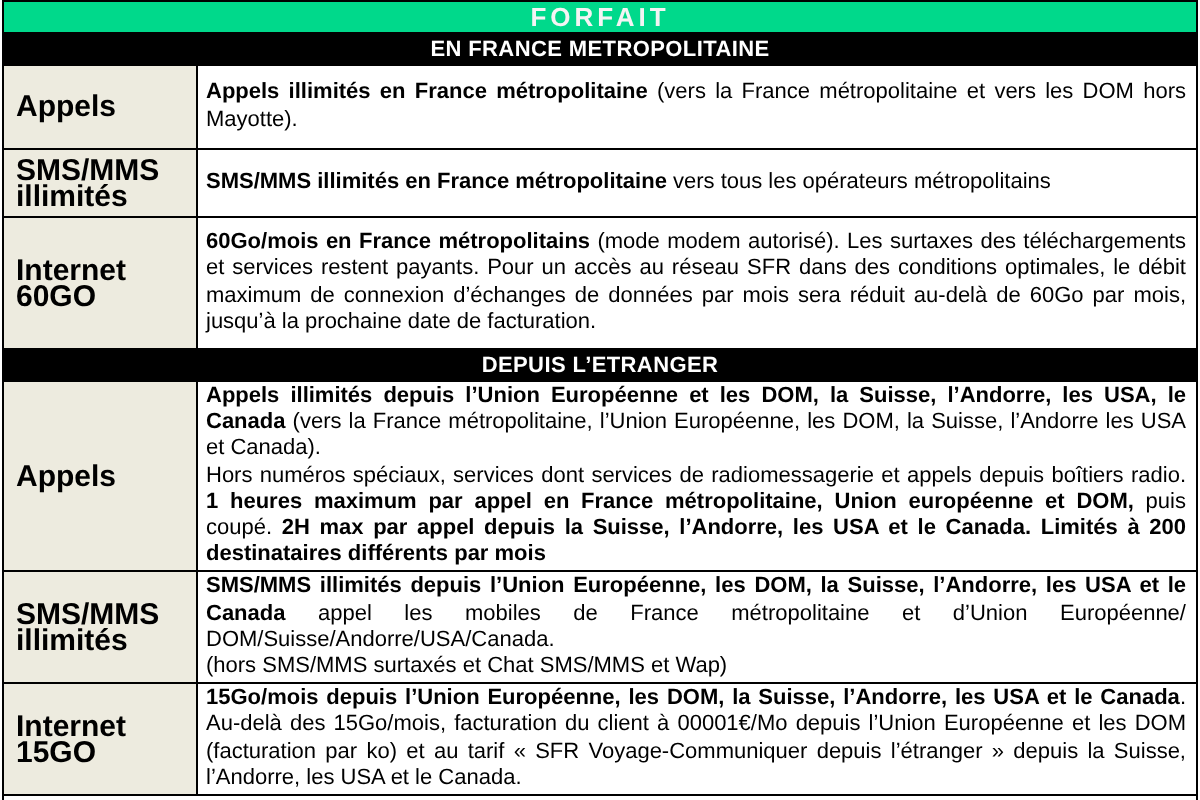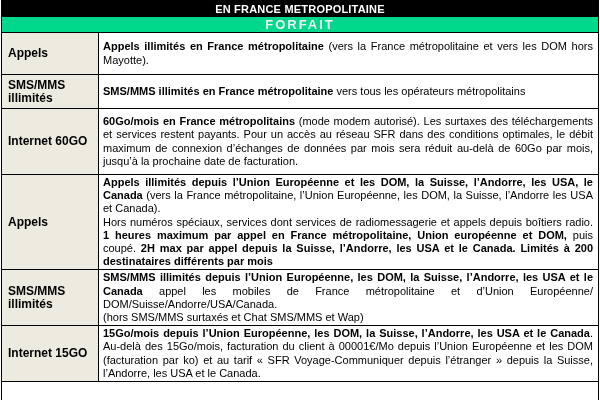--- a/index.html
+++ b/index.html
@@ -44,21 +44,21 @@
     font-weight: bold;
     font-size: 11px;
     text-align: center;
     height: 13px;
     padding: 1px 0;
     letter-spacing: 0.2px;
   }
   td.label {
     background: var(--label-bg);
     font-weight: bold;
-    font-size: 12px;
+    font-size: 15px;
     color: #000;
     padding: 2px 2px 2px 6px;
     vertical-align: middle;
     line-height: 13px;
   }
   td.content {
     background: #fff;
     font-size: 11px;
     color: #000;
     line-height: 13.2px;
@@ -75,42 +75,45 @@
 </head>
 <body>
 
 <table class="forfait">
   <colgroup>
       <col class="c1">
       <col class="c2">
     </colgroup>
   <tbody id="tbody">
     <tr>
+      <td colspan="2" class="title-cell">FORFAIT</td>
+    </tr>
+  <tr>
         <td colspan="2" class="section-bar">EN FRANCE METROPOLITAINE</td>
       </tr>
-  <tr>
-      <td colspan="2" class="title-cell">FORFAIT</td>
-    </tr>
       <tr style="height: 42px;">
         <td class="label">Appels</td>
         <td class="content">
           <div class="para"><b>Appels illimités en France métropolitaine</b><span> (vers la France métropolitaine et vers les DOM hors Mayotte).</span></div>
         </td>
       </tr>
       <tr style="height: 34px;">
         <td class="label">SMS/MMS illimités</td>
         <td class="content">
           <div class="para"><b>SMS/MMS illimités en France métropolitaine</b><span> vers tous les opérateurs métropolitains</span></div>
         </td>
       </tr>
       <tr style="height: 66px;">
         <td class="label">Internet 60GO</td>
         <td class="content">
           <div class="para"><b>60Go/mois en France métropolitains</b><span> (mode modem autorisé). Les surtaxes des téléchargements et services restent payants. Pour un accès au réseau SFR dans des conditions optimales, le débit maximum de connexion d’échanges de données par mois sera réduit au-delà de 60Go par mois, jusqu’à la prochaine date de facturation.</span></div>
         </td>
+      </tr>
+      <tr>
+        <td colspan="2" class="section-bar">DEPUIS L’ETRANGER</td>
       </tr>
       <tr style="height: 94px;">
         <td class="label">Appels</td>
         <td class="content">
           <div class="para"><b>Appels illimités depuis l’Union Européenne et les DOM, la Suisse, l’Andorre, les USA, le Canada</b><span> (vers la France métropolitaine, l’Union Européenne, les DOM, la Suisse, l’Andorre les USA et Canada).</span></div>
           <div class="para"><span>Hors numéros spéciaux, services dont services de radiomessagerie et appels depuis boîtiers radio. </span><b>1 heures maximum par appel en France métropolitaine, Union européenne et DOM,</b><span> puis coupé. </span><b>2H max par appel depuis la Suisse, l’Andorre, les USA et le Canada. Limités à 200 destinataires différents par mois</b></div>
         </td>
       </tr>
       <tr style="height: 54px;">
         <td class="label">SMS/MMS illimités</td>

